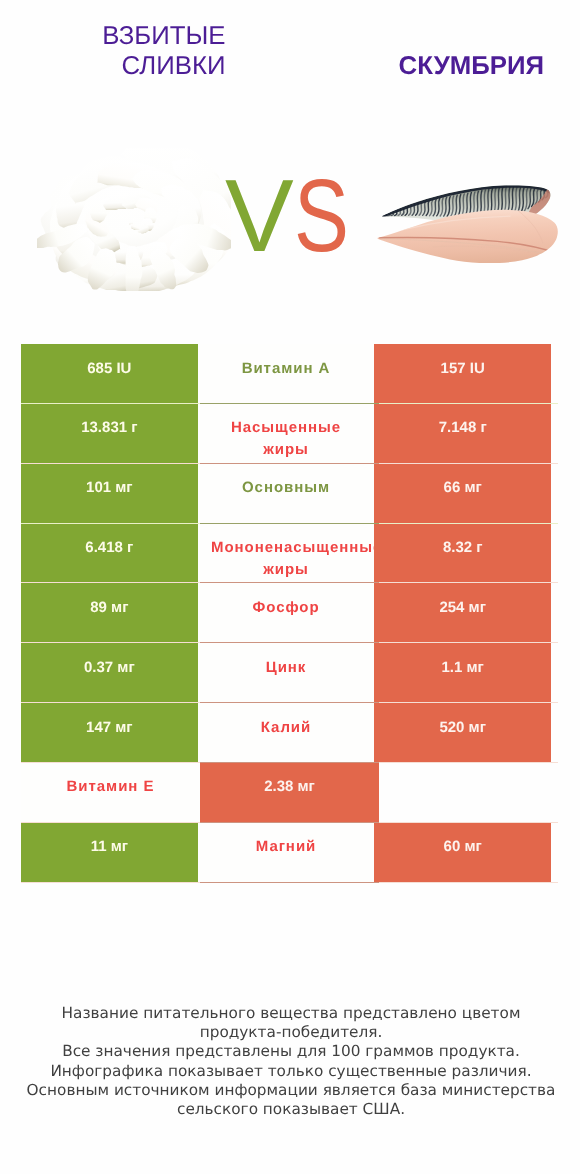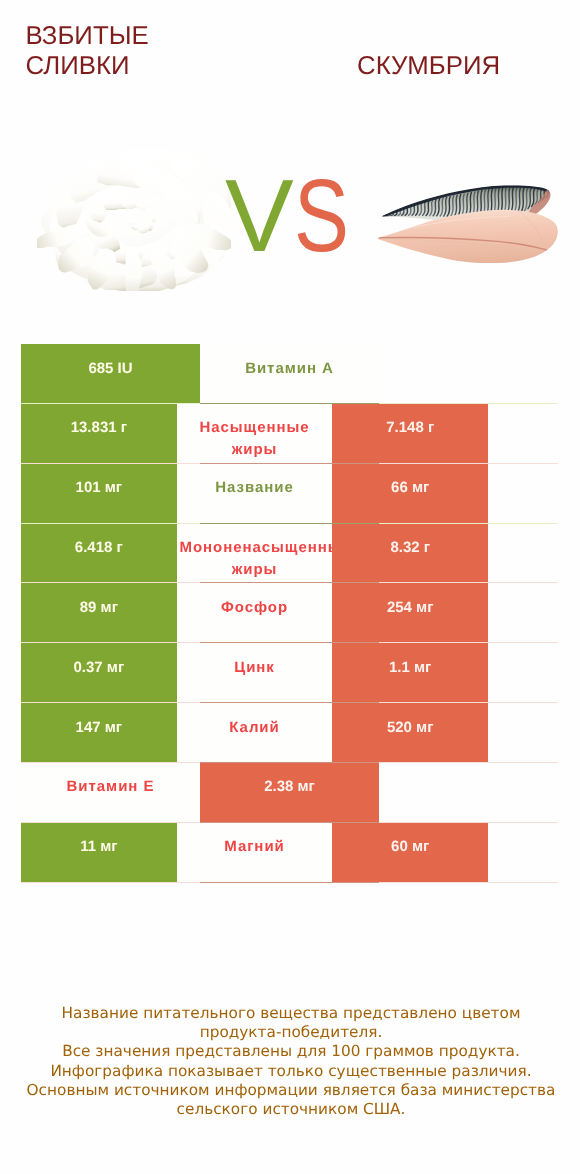--- a/index.html
+++ b/index.html
@@ -1,36 +1,36 @@
 <!DOCTYPE html>
 <html><head>
 <meta charset="utf-8">
 <style>
   html,body{margin:0;padding:0;}
   body{width:580px;height:1174px;background:#fefefe;font-family:"Liberation Sans",sans-serif;overflow:hidden;
         -webkit-font-smoothing:antialiased;text-rendering:geometricPrecision;}
   .page{position:relative;width:580px;height:1174px;background:#fefefe;}
 
   
-  .title{position:absolute;font-size:25.8px;line-height:29.9px;color:#7f1d1d;
-         text-align:left;font-weight:400;letter-spacing:0;}
+  .title{position:absolute;font-size:25.8px;line-height:29.9px;color:#4c1d95;
+         text-align:right;font-weight:400;letter-spacing:0;}
   #t-left{left:25.5px;top:22px;width:200px;}
-  #t-right{left:357px;top:51.9px;width:200px;}
+  #t-right{left:344px;top:51.9px;width:200px;font-weight:bold;}
 
   
   .hero{position:absolute;left:0;top:110px;width:580px;height:225px;}
   .cream{position:absolute;left:37px;top:38px;width:194px;height:143px;}
   .fish{position:absolute;left:376px;top:72px;width:183px;height:81px;}
   .vs{position:absolute;left:225px;top:51px;width:140px;height:110px;
       font-size:103px;line-height:110px;font-weight:400;letter-spacing:0px;}
   .vs .v{color:#81a733;}
   .vs .s{color:#e2674b;display:inline-block;transform:scaleX(0.80);transform-origin:left center;}
 
   
-  .tbl{position:absolute;left:21px;top:344px;width:467px;}
+  .tbl{position:absolute;left:21px;top:344px;width:530px;}
   .row{position:relative;display:flex;height:59.85px;}
   .cell{width:179px;display:flex;align-items:flex-start;justify-content:center;
         font-size:15px;font-weight:700;letter-spacing:0;text-align:center;
         line-height:21.6px;box-sizing:border-box;padding-top:13.5px;}
   .cell.m{letter-spacing:0.95px;}
   .cell.l{background:#81a733;color:#fdfbe8;}
   .cell.r{background:#e2674b;color:#fdf3ee;}
   .cell.m{background:#fefefd;overflow:hidden;}
   .cell.m span{display:block;width:150px;}
 
@@ -38,21 +38,21 @@
   .row.orange .cell.m{color:#ef4444;}
   .row .divider{position:absolute;left:0;bottom:0;width:537px;height:1px;}
   .row.green .divider{background:#e9efc8;}
   .row.orange .divider{background:#f6ded4;}
   .row.green .divider .mid{position:absolute;left:179px;width:179px;height:1px;background:#9aa369;}
   .row.orange .divider .mid{position:absolute;left:179px;width:179px;height:1px;background:#cd9481;}
 
   
   .footer{position:absolute;left:1px;top:1004px;width:580px;text-align:center;
           font-family:"DejaVu Sans",sans-serif;
-          font-size:15.3px;line-height:19.2px;color:#a16207;font-weight:400;}
+          font-size:15.3px;line-height:19.2px;color:#404040;font-weight:400;}
 </style>
 </head>
 <body>
 
 <div class="page">
 
   <div class="title" id="t-left">ВЗБИТЫЕ СЛИВКИ</div>
   <div class="title" id="t-right">СКУМБРИЯ</div>
 
   <div class="hero">
@@ -241,38 +241,39 @@
         </svg></div>
     <div class="vs"><span class="v">V</span><span class="s">S</span></div>
   </div>
 
   <div class="tbl" id="tbl">
       <div class="row green">
         <div class="cell l">685 IU</div>
         <div class="cell m">
           <span>Витамин A</span>
         </div>
+        <div class="cell r">157 IU</div>
         <div class="divider">
           <span class="mid"></span>
         </div>
       </div>
       <div class="row orange">
         <div class="cell l">13.831 г</div>
         <div class="cell m">
           <span>Насыщенные жиры</span>
         </div>
         <div class="cell r">7.148 г</div>
         <div class="divider">
           <span class="mid"></span>
         </div>
       </div>
       <div class="row green">
         <div class="cell l">101 мг</div>
         <div class="cell m">
-          <span>Название</span>
+          <span>Основным</span>
         </div>
         <div class="cell r">66 мг</div>
         <div class="divider">
           <span class="mid"></span>
         </div>
       </div>
       <div class="row orange">
         <div class="cell l">6.418 г</div>
         <div class="cell m">
           <span>Мононенасыщенные жиры</span>
@@ -332,15 +333,15 @@
         </div>
       </div>
     </div>
 
   <div class="footer" id="footer">
       <div>Название питательного вещества представлено цветом</div>
       <div>продукта-победителя.</div>
       <div>Все значения представлены для 100 граммов продукта.</div>
       <div>Инфографика показывает только существенные различия.</div>
       <div>Основным источником информации является база министерства</div>
-      <div>сельского источником США.</div>
+      <div>сельского показывает США.</div>
     </div>
 </div>
 
 </body></html>

